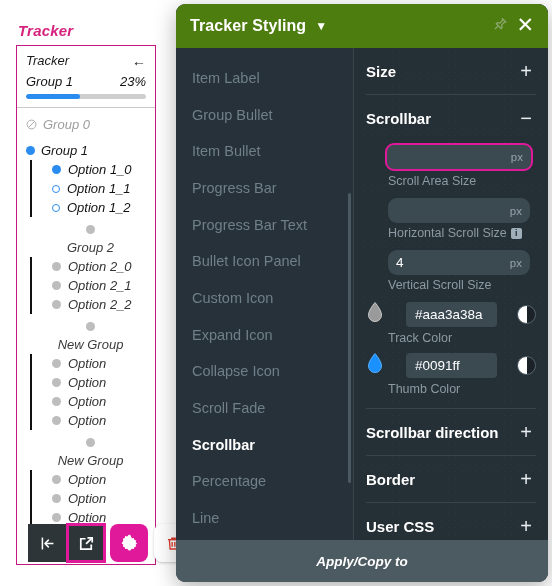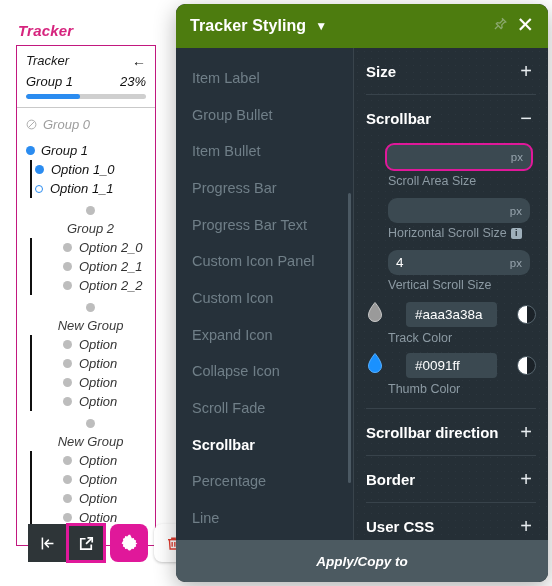--- a/index.html
+++ b/index.html
@@ -39,23 +39,23 @@
 
   .grp { display:flex; align-items:center; gap:6px; padding:2px 0 2px 9px; font-size:13px; }
   .grp.dim { color:#9d9d9d; }
   .grp.active { color:#141414; }
   .grp.gray { color:#3a3a3a;flex-direction:column; }
   .bullet { width:9px; height:9px; border-radius:50%; flex:0 0 auto; }
   .bullet.blue { background:#2b8cf0; }
   .bullet.gray { background:#bdbdbd; }
   .bullet.hollow-blue { background:#fff; border:1.3px solid #2b8cf0; width:8px; height:8px; }
   .opts { margin:0 0 6px 13px; border-left:2px solid #101010; padding-left:0; }
-  .opt { display:flex; align-items:center; gap:7px; font-size:13px; padding:2px 0 2px 3px; }
+  .opt { display:flex; align-items:center; gap:7px; font-size:13px; padding:2px 0 2px 20px; }
   .opt.dark { color:#111; }
-  .opt.muted { color:#333;margin-left:28px; }
+  .opt.muted { color:#333; }
   .gap { height:7px; }
 
   
   .btnbar { position:absolute; left:28px; top:523px; display:flex; align-items:center; }
   .bb {
     width:38px; height:38px; display:flex; align-items:center; justify-content:center;
   }
   .bb.dark { background:#2e3538; }
   .bb.sel {
     background:#2e3538; border:3px solid #e0189a; width:40px; height:40px;
@@ -186,20 +186,24 @@
             <span>Group 1</span>
           </div>
           <div class="opts">
             <div class="opt dark">
               <span class="bullet blue"></span>
               <span>Option 1_0</span>
             </div>
             <div class="opt dark">
               <span class="bullet hollow-blue"></span>
               <span>Option 1_1</span>
+            </div>
+            <div class="opt dark">
+              <span class="bullet hollow-blue"></span>
+              <span>Option 1_2</span>
             </div>
           </div>
           <div class="grp gray">
             <span class="bullet gray"></span>
             <span>Group 2</span>
           </div>
           <div class="opts">
             <div class="opt muted">
               <span class="bullet gray"></span>
               <span>Option 2_0</span>
@@ -308,21 +312,21 @@
 
     <div class="panel-body">
 
       <div class="nav" id="nav">
         <div class="nav-scroll"></div>
       <div class="nav-item"><span>Item Label</span></div>
           <div class="nav-item"><span>Group Bullet</span></div>
           <div class="nav-item"><span>Item Bullet</span></div>
           <div class="nav-item"><span>Progress Bar</span></div>
           <div class="nav-item"><span>Progress Bar Text</span></div>
-          <div class="nav-item"><span>Custom Icon Panel</span></div>
+          <div class="nav-item"><span>Bullet Icon Panel</span></div>
           <div class="nav-item"><span>Custom Icon</span></div>
           <div class="nav-item"><span>Expand Icon</span></div>
           <div class="nav-item"><span>Collapse Icon</span></div>
           <div class="nav-item"><span>Scroll Fade</span></div>
           <div class="nav-item active"><span>Scrollbar</span></div>
           <div class="nav-item"><span>Percentage</span></div>
           <div class="nav-item"><span>Line</span></div>
         </div>
 
       <div class="settings">

